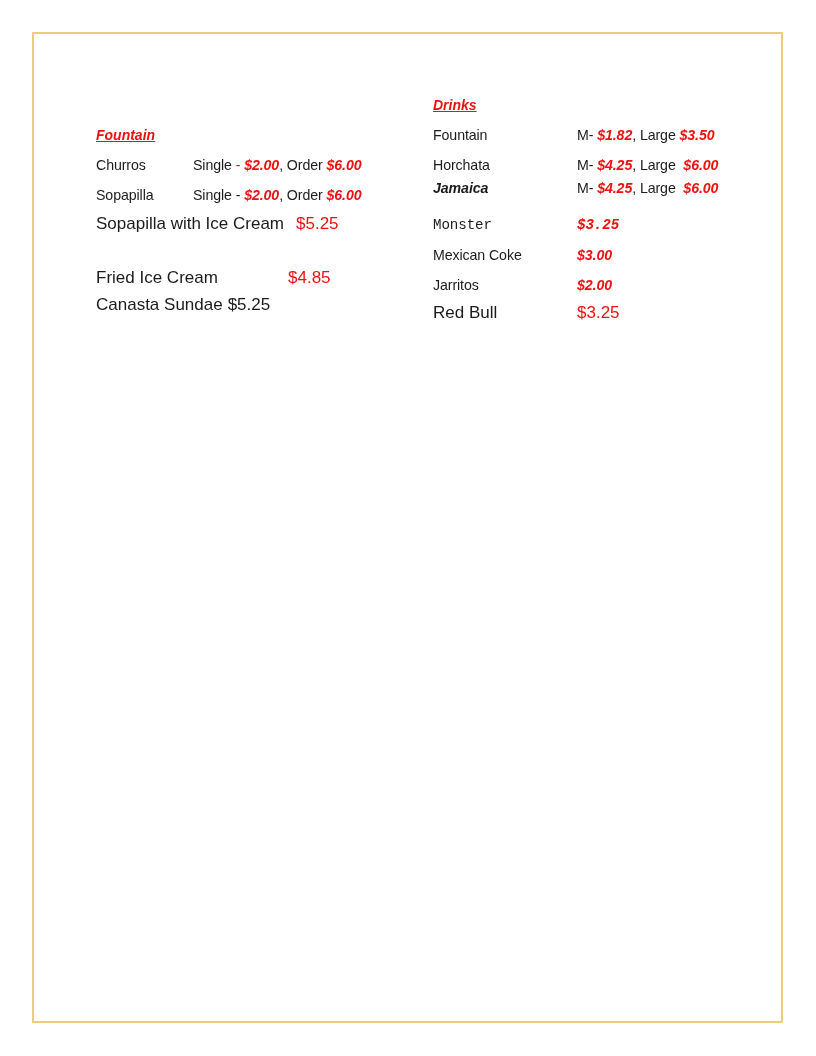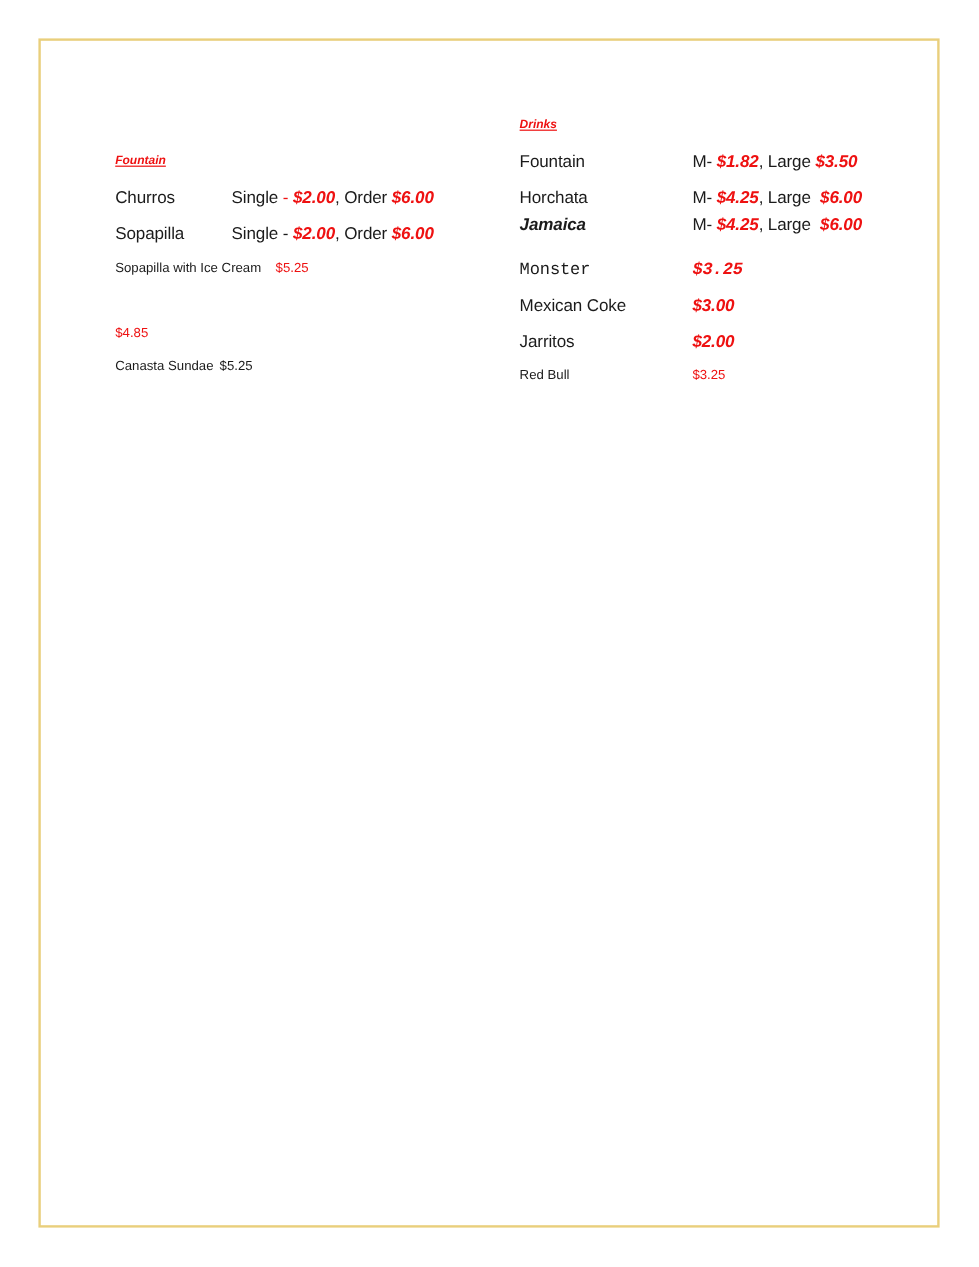--- a/index.html
+++ b/index.html
@@ -22,40 +22,40 @@
     width:816px;height:1056px;
     background:var(--paper);
   }
   .page-border{
     position:absolute;left:32px;top:32px;
     width:751px;height:991px;
     border:2px solid var(--gold);
   }
   .heading{
     position:absolute;
-    font-size:10px;
+    font-size:14px;
     font-weight:bold;
     font-style:italic;
     text-decoration:underline;
     color:var(--red);
     line-height:20px;
     white-space:pre;
   }
   #deserts-heading{left:96px;top:125px;}
   #drinks-heading{left:433px;top:95px;}
   .row{
     position:absolute;
     display:flex;
     align-items:flex-start;
     line-height:20px;
     white-space:pre;
   }
   
   .cal{font-size:14.2px;letter-spacing:-0.1px;}
-  .ari{font-size:11px;}
+  .ari{font-size:17px;}
   .name{display:inline-block;}
   .w97{width:97px;}
   .w144{width:144px;}
   .w192{width:192px;}
   .gap12{margin-left:12px;}
   .gap5{margin-left:5px;}
   .bi{font-weight:bold;font-style:italic;}
   .seg{white-space:pre;}
   .k{color:var(--black);}
   .r{color:var(--red);}
@@ -94,20 +94,21 @@
     <span class="price"><span class="seg k">Single - </span><span class="seg rbi">$2.00</span><span class="seg k">, Order </span><span class="seg rbi">$6.00</span></span>
   </div>
 
   <div class="row ari" id="d2">
     <span class="name">Sopapilla with Ice Cream</span>
     <span class="price r gap12">$5.25</span>
   </div>
 
 
   <div class="row ari" id="d4">
+    <span class="name w192">Fried Ice Cream</span>
     <span class="price r">$4.85</span>
   </div>
 
   <div class="row ari" id="d5">
     <span class="name">Canasta Sundae</span>
     <span class="price k gap5">$5.25</span>
   </div>
 
   <h2 class="heading" id="drinks-heading">Drinks</h2>
 

